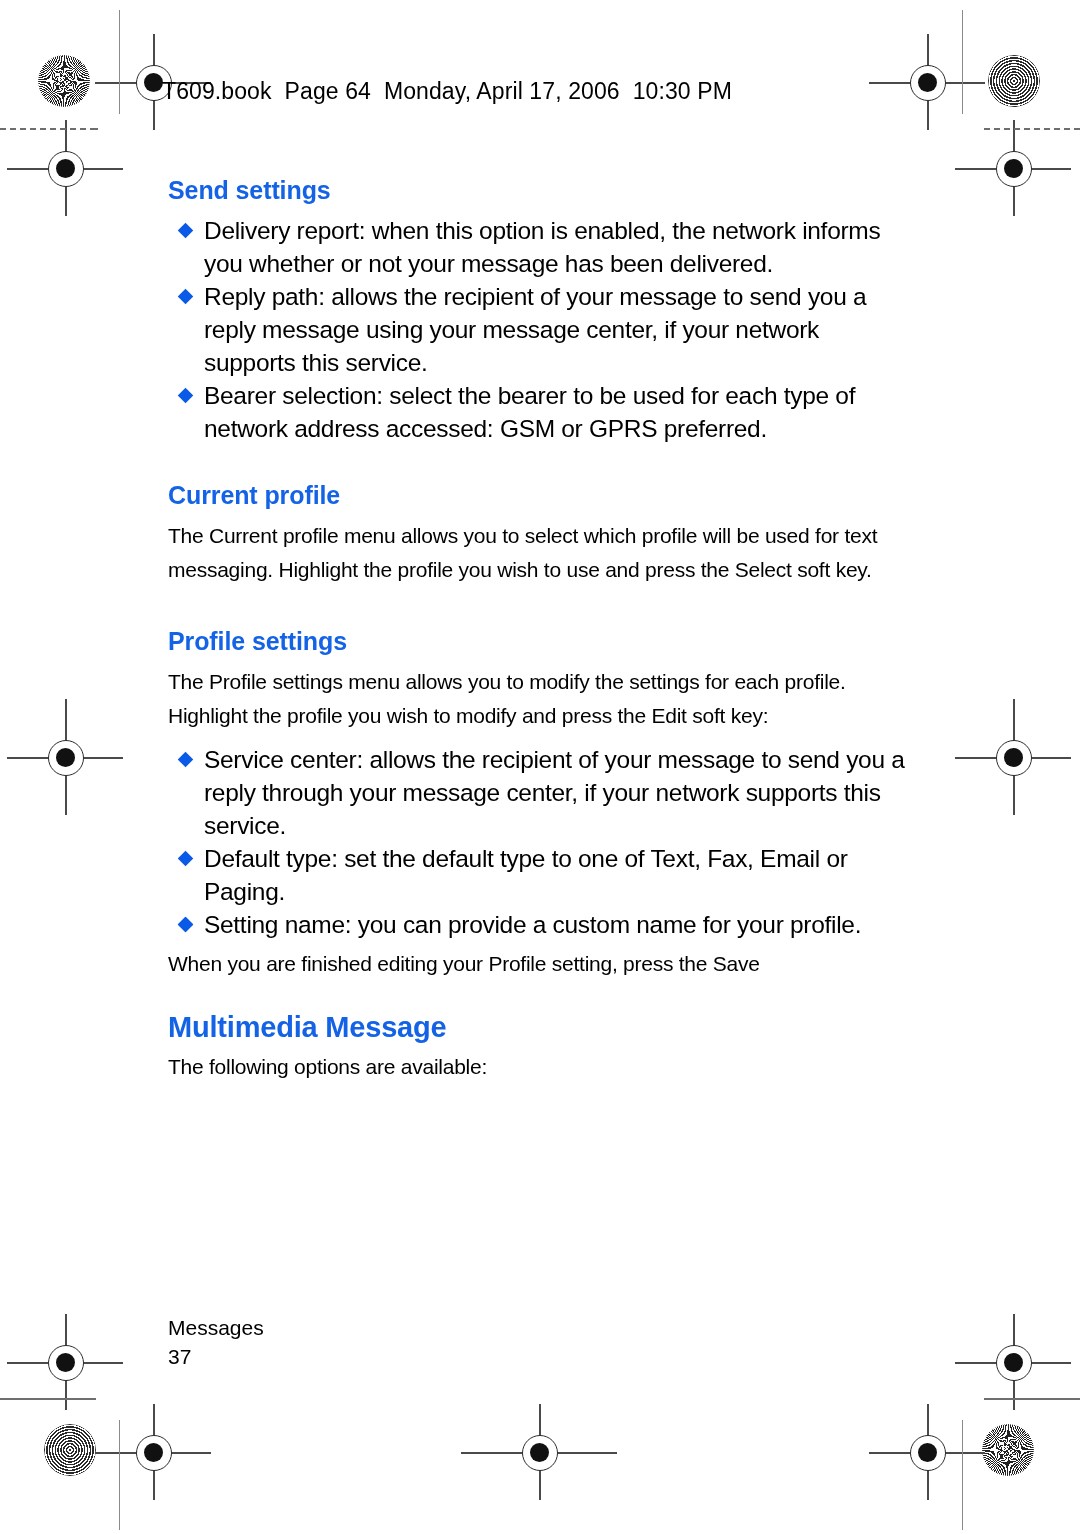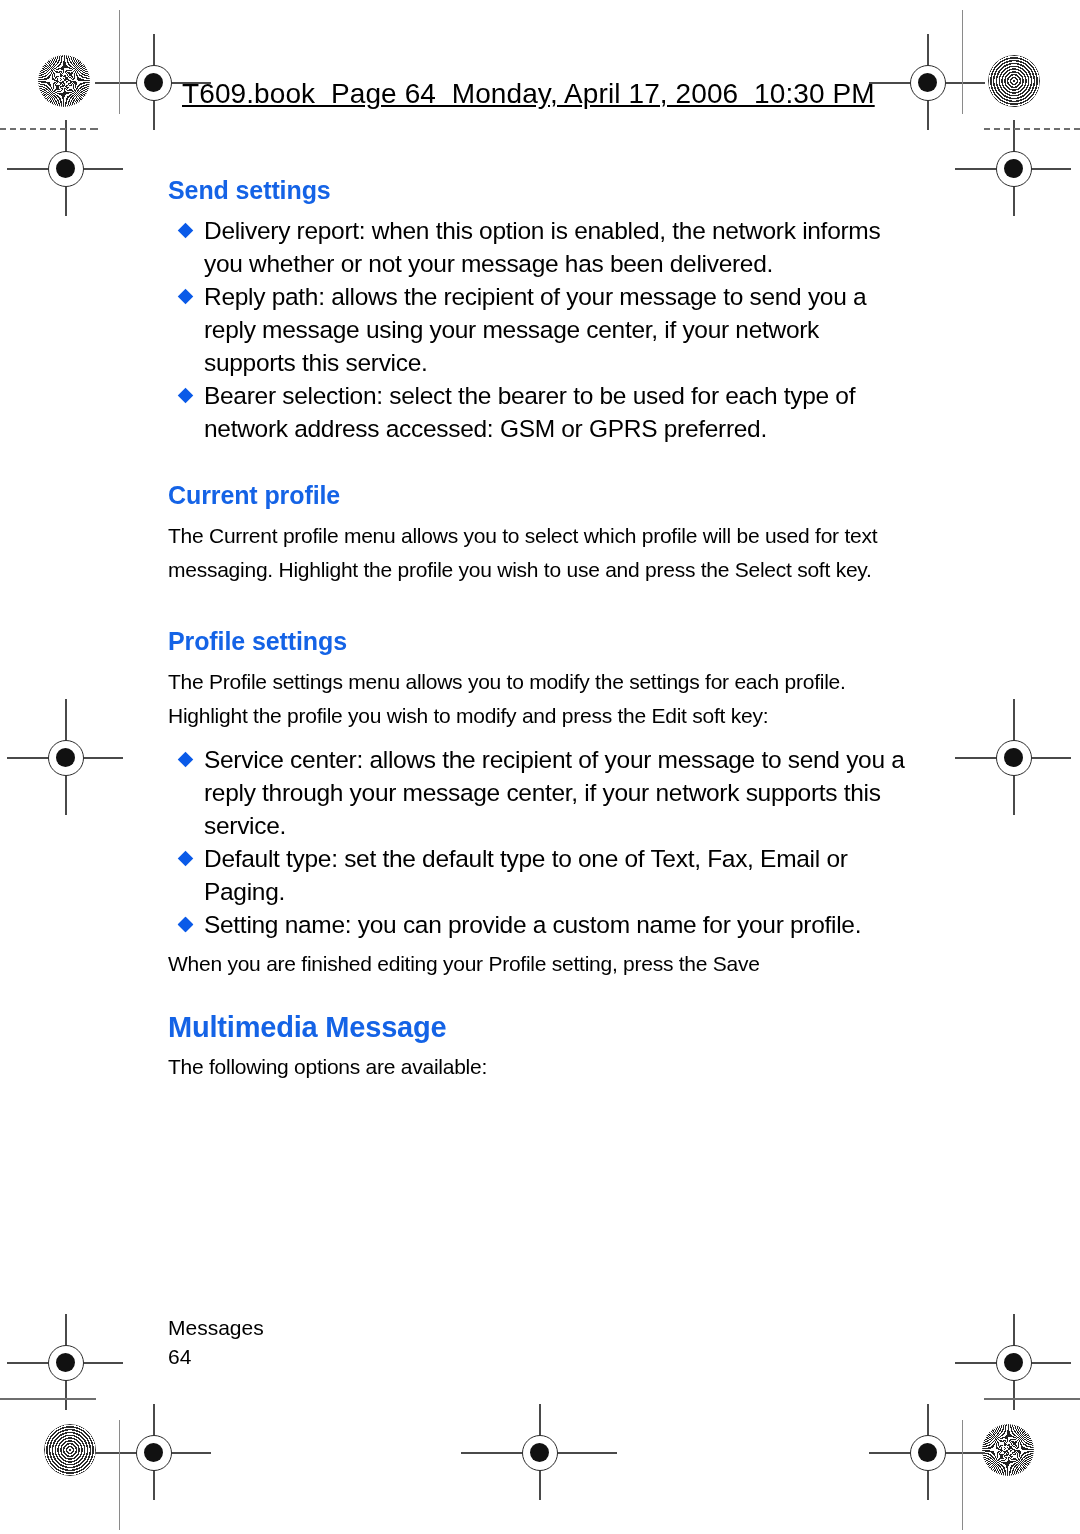--- a/index.html
+++ b/index.html
@@ -63,27 +63,26 @@
   }
   .vrule {
     position: absolute;
     width: 0;
     border-left: 1.5px solid #8a8a8a;
   }
 
   
   .page-header {
     position: absolute;
-    left: 182px;
+    left: 162px;
     top: 78px;
-    font-size: 28px;
+    font-size: 23px;
     letter-spacing: 0.1px;
     white-space: pre;
     color: #000;
-    text-decoration: underline;
   }
 
   .content {
     position: absolute;
     left: 168px;
     top: 176px;
     width: 740px;
   }
 
   h2.section-title {
@@ -311,14 +310,14 @@
   <p class="para">When you are finished editing your Profile setting, press the Save</p>
 
   <div class="spacer-sm"></div>
 
   <h1 class="chapter-title">Multimedia Message</h1>
   <p class="para">The following options are available:</p>
 </div>
 
 <div class="footer">
   <div>Messages</div>
-  <div>64</div>
+  <div>37</div>
 </div>
 
 </body></html>

